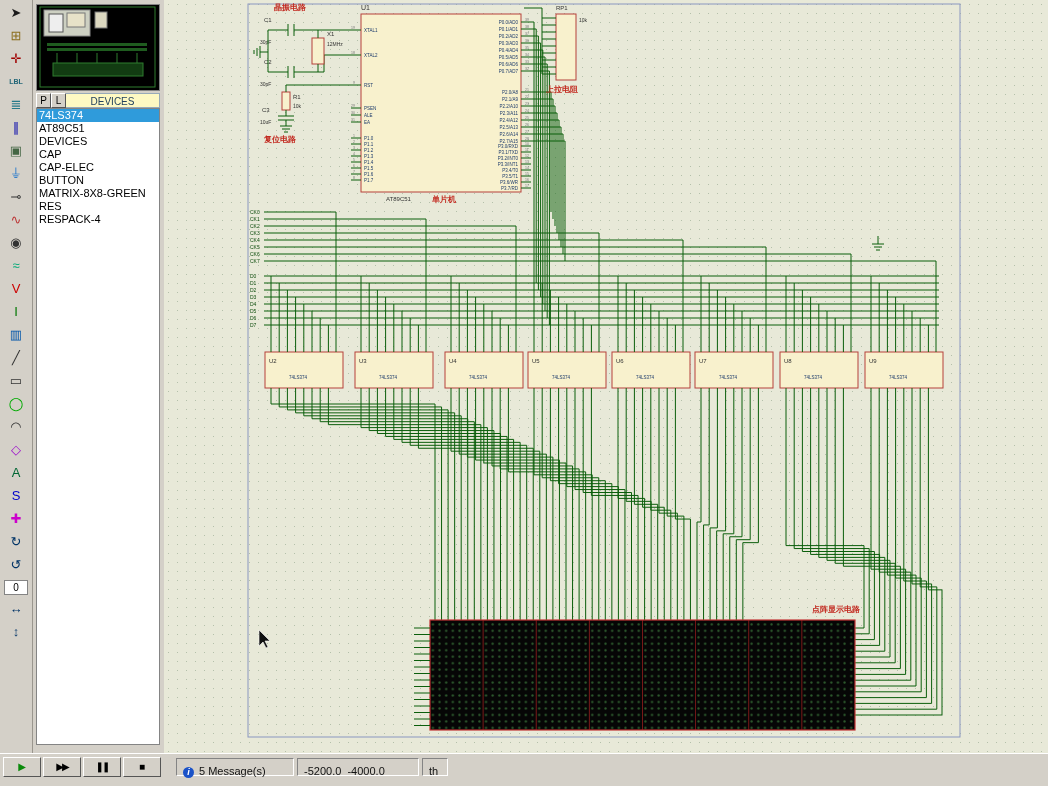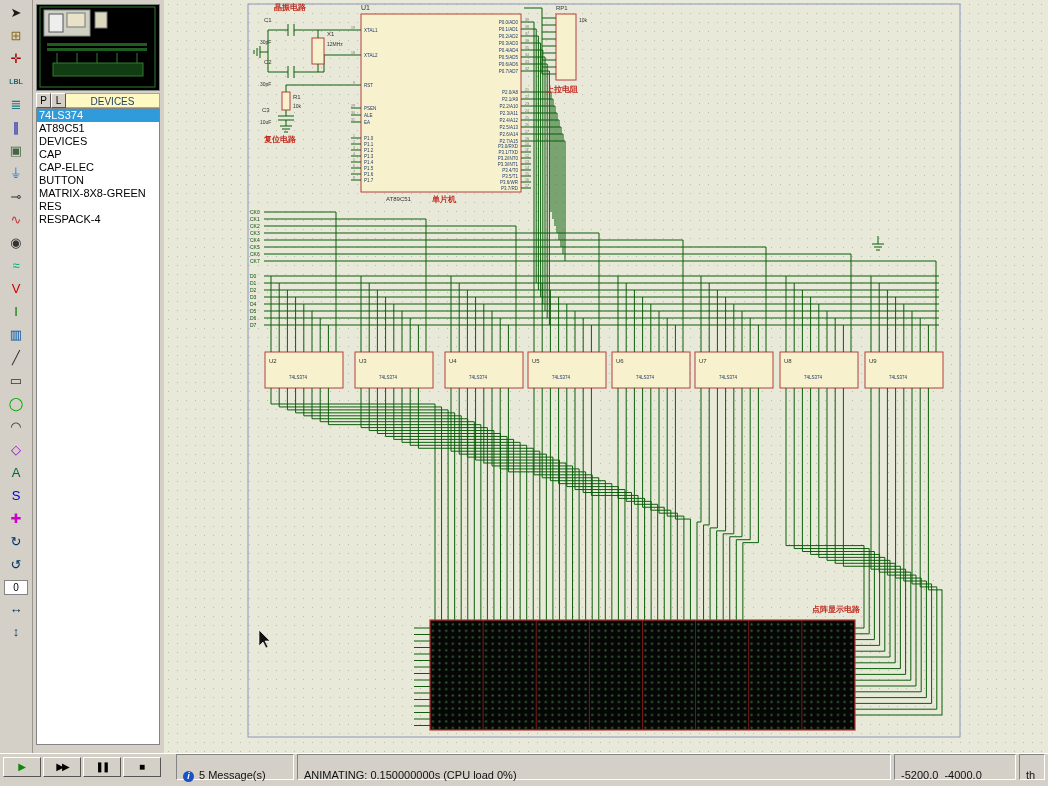--- a/index.html
+++ b/index.html
@@ -43,21 +43,21 @@
   .cnlabel{fill:#c2281e;font-weight:bold}
   .netlbl{fill:#0d4d0d}
 
   
   #statusbar{position:absolute;left:0;top:753px;width:1048px;height:26px;background:#d4d0c8;
     border-top:1px solid #fff;display:flex;align-items:center;padding:0 3px;box-sizing:border-box;gap:3px}
   .sim-btn{width:38px;height:20px;background:#d4d0c8;border:1px solid;
     border-color:#fff #555 #555 #fff;font-size:10px;line-height:18px;text-align:center;cursor:pointer;padding:0}
   .sim-btn .g{color:#0a8a0a}
   .cell{height:18px;border:1px solid;border-color:#848484 #fff #fff #848484;font-size:11px;
-    line-height:16px;padding:12px 6px;background:#d4d0c8;color:#111;box-sizing:border-box;white-space:nowrap}
+    line-height:16px;padding:4px 6px;background:#d4d0c8;color:#111;box-sizing:border-box;white-space:nowrap}
   #msg-cell{width:118px;margin-left:12px}
   #anim-cell{flex:1}
   #coord-cell{width:122px;text-align:left}
   #unit-cell{width:26px}
   .info-i{display:inline-block;width:11px;height:11px;border-radius:50%;background:#1a52c8;
     color:#fff;font-size:9px;font-weight:bold;font-style:italic;line-height:11px;text-align:center;margin-right:5px}
 </style>
 </head>
 <body>
 
@@ -713,20 +713,19 @@
   <div id="statusbar">
     <span id="sim-controls" style="display:flex;gap:2px">
         <button class="sim-btn"><span class="g">▶</span></button>
         <button class="sim-btn" style="letter-spacing: -2px;">▶▶</button>
         <button class="sim-btn" style="letter-spacing: -2px;">❚❚</button>
         <button class="sim-btn">■</button>
       </span>
     <div class="cell" id="msg-cell">
       <span class="info-i">i</span><span>5 Message(s)</span>
     </div>
-    <div class="cell" id="anim-cell">ANIMATING: 0.150000000s (CPU load 0%)</div>
     <div class="cell" id="coord-cell">
       <span>-5200.0</span>&nbsp;&nbsp;<span>-4000.0</span>
     </div>
     <div class="cell" id="unit-cell">th</div>
   </div>
 
 </div>
 
 </body></html>

